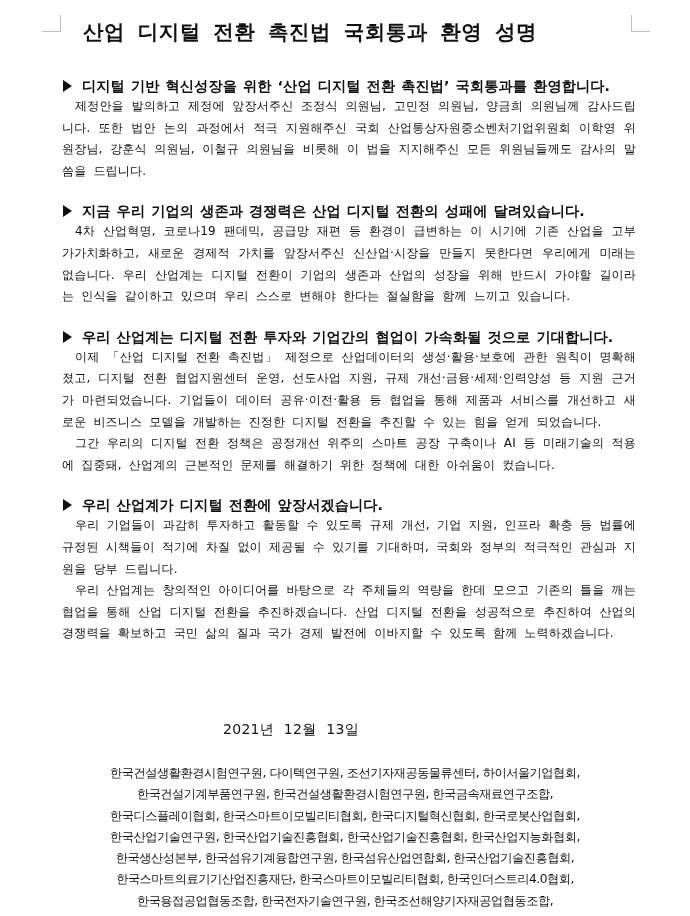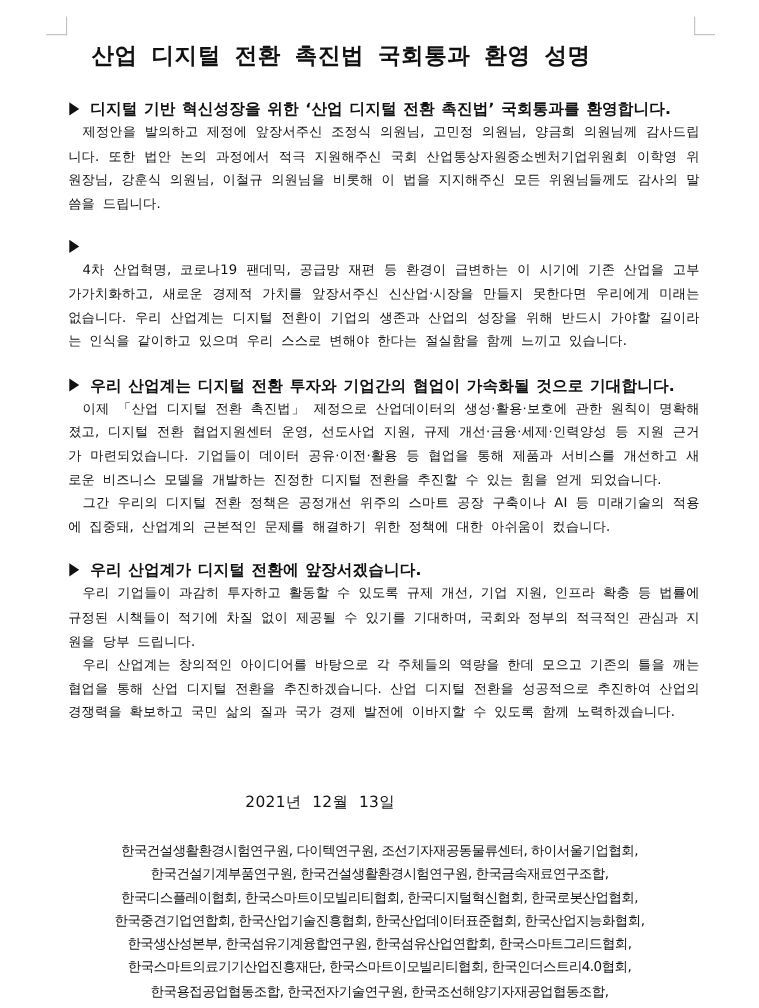--- a/index.html
+++ b/index.html
@@ -21,21 +21,21 @@
       height: 16px;
       border-color: #bfbfbf;
       border-style: solid;
       border-width: 0;
     }
     .corner-tl { left: 42px; top: 15px; border-right-width: 1px; border-bottom-width: 1px; }
     .corner-tr { left: 631px; top: 15px; border-left-width: 1px; border-bottom-width: 1px; }
 
     .title {
       position: absolute;
-      top: 36px;
+      top: 18px;
       left: 0;
       width: 620px;
       text-align: center;
       font-size: 20.5px;
       font-weight: bold;
       letter-spacing: 0.5px;
       word-spacing: 5px;
     }
 
     .content {
@@ -48,21 +48,20 @@
     .section { margin-bottom: 19px; }
 
     .heading {
       font-weight: bold;
       font-size: 14.2px;
       line-height: 20px;
       height: 20px;
       white-space: nowrap;
       letter-spacing: 0.1px;
       word-spacing: 1px;
-      margin-top: 14px;
     }
     .heading .arrow {
       display: inline-block;
       width: 0; height: 0;
       border-top: 6px solid transparent;
       border-bottom: 6px solid transparent;
       border-left: 9px solid #111;
       margin: 0 10px 0 1px;
       vertical-align: -1px;
     }
@@ -112,21 +111,21 @@
 
   <div class="section">
     <div class="heading">
       <span class="arrow"></span><span>디지털 기반 혁신성장을 위한 ‘산업 디지털 전환 촉진법’ 국회통과를 환영합니다.</span>
     </div>
     <div class="para">제정안을 발의하고 제정에 앞장서주신 조정식 의원님, 고민정 의원님, 양금희 의원님께 감사드립니다. 또한 법안 논의 과정에서 적극 지원해주신 국회 산업통상자원중소벤처기업위원회 이학영 위원장님, 강훈식 의원님, 이철규 의원님을 비롯해 이 법을 지지해주신 모든 위원님들께도 감사의 말씀을 드립니다.</div>
   </div>
 
   <div class="section">
     <div class="heading">
-      <span class="arrow"></span>
+      <span class="arrow"></span><span>지금 우리 기업의 생존과 경쟁력은 산업 디지털 전환의 성패에 달려있습니다.</span>
     </div>
     <div class="para">4차 산업혁명, 코로나19 팬데믹, 공급망 재편 등 환경이 급변하는 이 시기에 기존 산업을 고부가가치화하고, 새로운 경제적 가치를 앞장서주신 신산업·시장을 만들지 못한다면 우리에게 미래는 없습니다. 우리 산업계는 디지털 전환이 기업의 생존과 산업의 성장을 위해 반드시 가야할 길이라는 인식을 같이하고 있으며 우리 스스로 변해야 한다는 절실함을 함께 느끼고 있습니다.</div>
   </div>
 
   <div class="section">
     <div class="heading">
       <span class="arrow"></span><span>우리 산업계는 디지털 전환 투자와 기업간의 협업이 가속화될 것으로 기대합니다.</span>
     </div>
     <div class="para">이제 「산업 디지털 전환 촉진법」 제정으로 산업데이터의 생성·활용·보호에 관한 원칙이 명확해졌고, 디지털 전환 협업지원센터 운영, 선도사업 지원, 규제 개선·금융·세제·인력양성 등 지원 근거가 마련되었습니다. 기업들이 데이터 공유·이전·활용 등 협업을 통해 제품과 서비스를 개선하고 새로운 비즈니스 모델을 개발하는 진정한 디지털 전환을 추진할 수 있는 힘을 얻게 되었습니다.</div>
     <div class="para">그간 우리의 디지털 전환 정책은 공정개선 위주의 스마트 공장 구축이나 AI 등 미래기술의 적용에 집중돼, 산업계의 근본적인 문제를 해결하기 위한 정책에 대한 아쉬움이 컸습니다.</div>
@@ -141,18 +140,18 @@
   </div>
 
 </div>
 
 <div class="date">2021년 12월 13일</div>
 
 <div class="orgs">
   <div class="org-line">한국건설생활환경시험연구원, 다이텍연구원, 조선기자재공동물류센터, 하이서울기업협회,</div>
   <div class="org-line">한국건설기계부품연구원, 한국건설생활환경시험연구원, 한국금속재료연구조합,</div>
   <div class="org-line">한국디스플레이협회, 한국스마트이모빌리티협회, 한국디지털혁신협회, 한국로봇산업협회,</div>
-  <div class="org-line">한국중견기업연합회, 한국산업기술진흥협회, 한국산업데이터표준협회, 한국산업지능화협회,</div>
-  <div class="org-line">한국생산성본부, 한국섬유기계융합연구원, 한국섬유산업연합회, 한국스마트그리드협회,</div>
+  <div class="org-line">한국산업기술연구원, 한국산업기술진흥협회, 한국산업기술진흥협회, 한국산업지능화협회,</div>
+  <div class="org-line">한국생산성본부, 한국섬유기계융합연구원, 한국섬유산업연합회, 한국산업기술진흥협회,</div>
   <div class="org-line">한국스마트의료기기산업진흥재단, 한국스마트이모빌리티협회, 한국인더스트리4.0협회,</div>
   <div class="org-line">한국용접공업협동조합, 한국전자기술연구원, 한국조선해양기자재공업협동조합,</div>
   <div class="org-line">한국조선해양플랜트협회, 한국중견기업연합회, 한국철강협회, 한국통합물류협회, FITI시험연구원</div>
 </div>
 
 </body></html>

